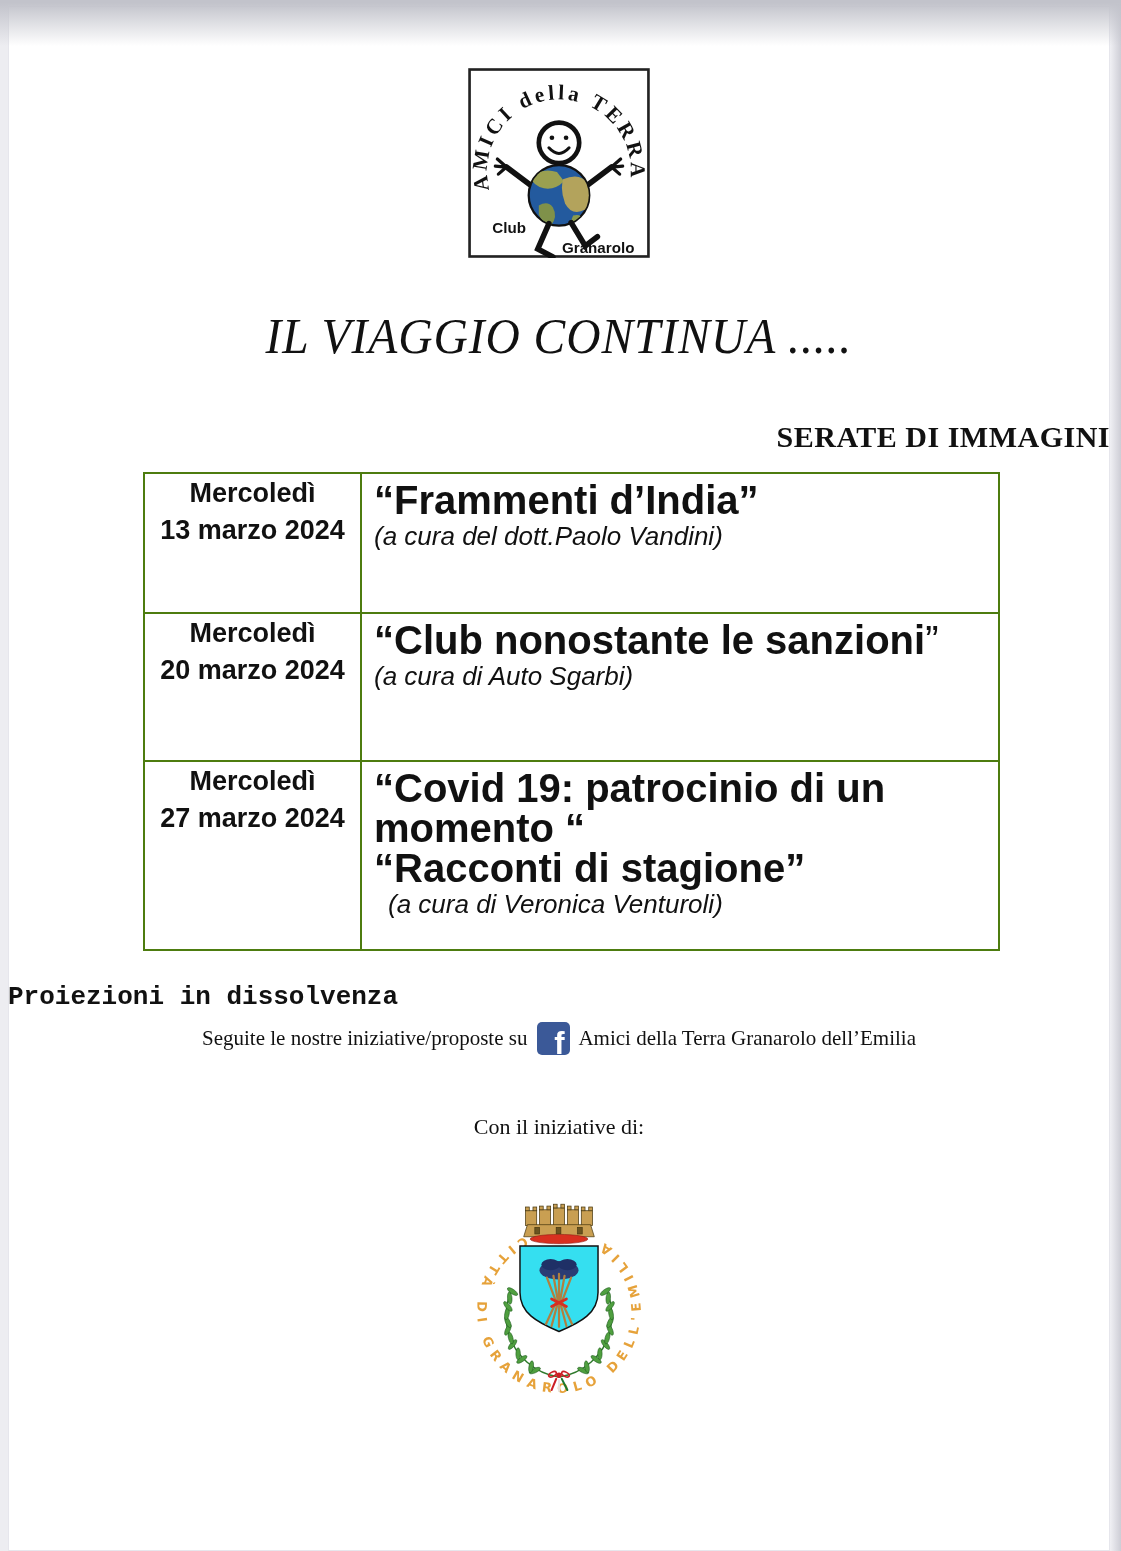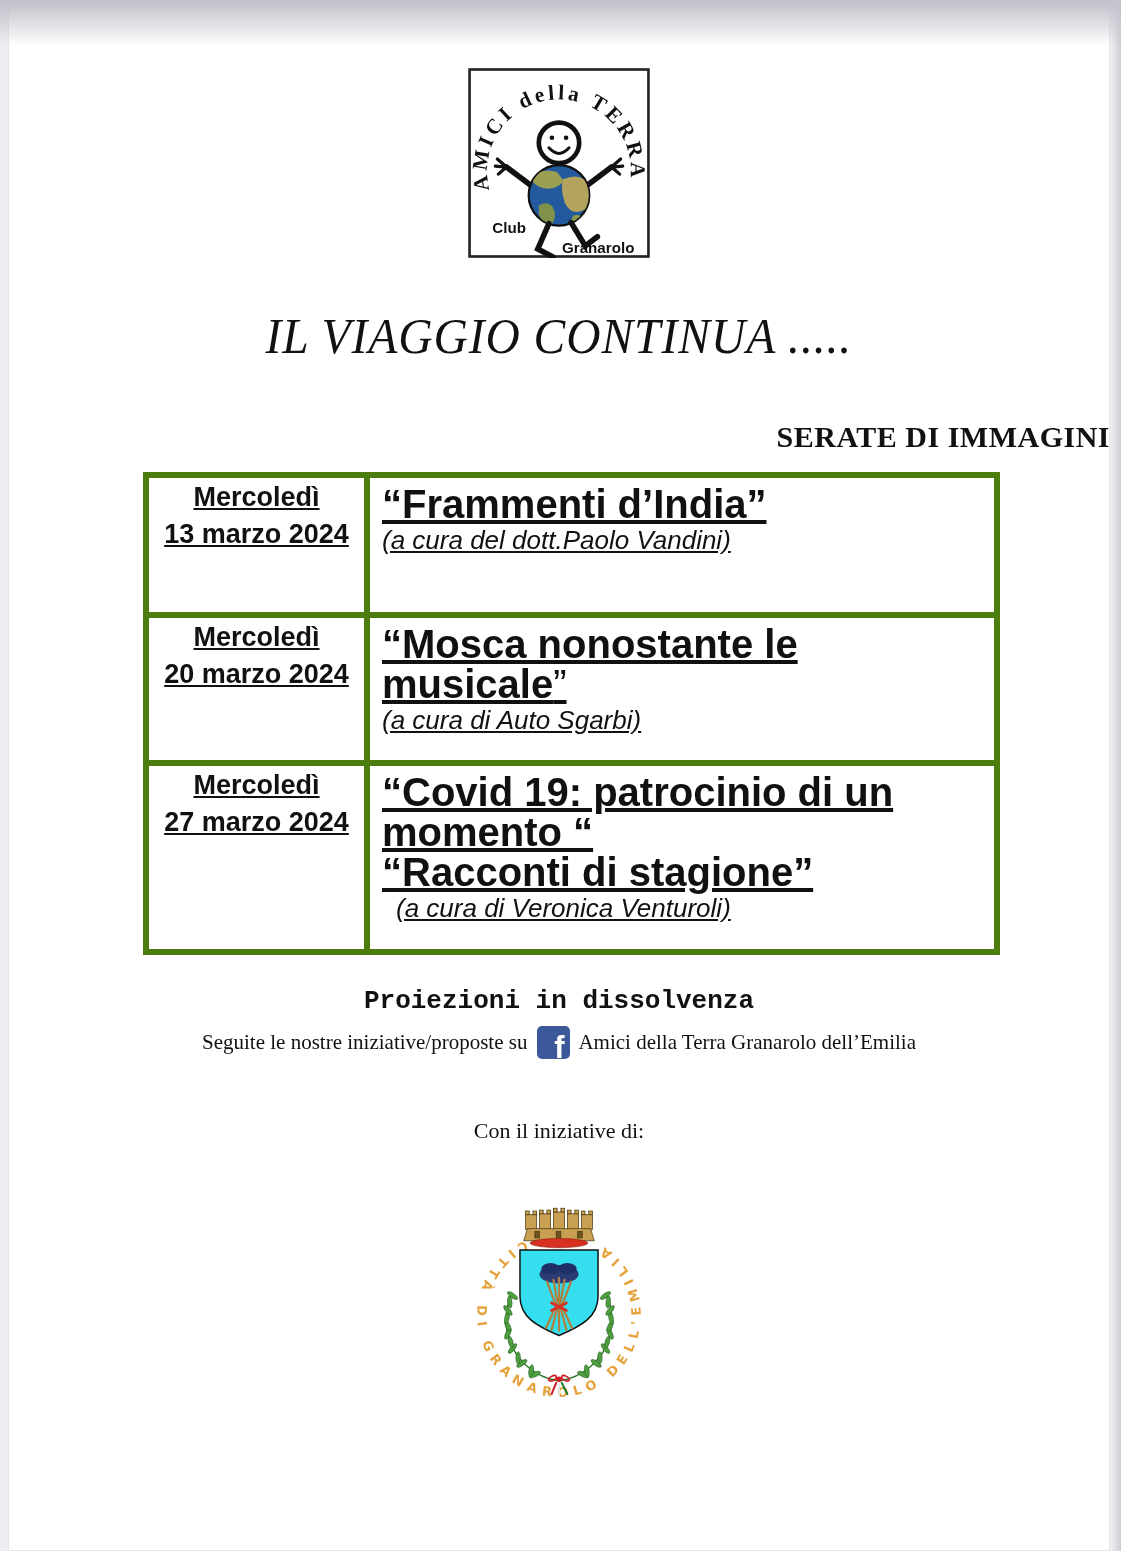--- a/index.html
+++ b/index.html
@@ -21,32 +21,32 @@
   .doc-title .condense { display:inline-block; transform:scaleX(0.95); letter-spacing:1px; }
 
   .subtitle { margin-top:52px; text-align:right; font-weight:bold;
               font-size:30px; line-height:37px; letter-spacing:0.5px; }
   .subtitle .l2 { font-size:31px; }
 
   .venue { margin-top:30px; text-align:center; font-weight:bold; font-size:25px; line-height:31px; }
 
   table.schedule { margin:17px 0 0 135px; width:857px; border-collapse:collapse;
                    font-family:"Liberation Sans",sans-serif; }
-  table.schedule td { border:6px solid #4d7c0f; vertical-align:top;text-decoration:underline; }
+  table.schedule td { border:2px solid #4d7c0f; vertical-align:top; }
   td.datecell { width:213px; text-align:center; vertical-align:middle;
                 font-weight:bold; font-size:27px; line-height:37px; }
   td.eventcell { padding:6px 12px 10px 12px; }
   .row1 { height:140px; } .row2 { height:148px; } .row3 { height:189px; }
   .evt { display:flex; flex-direction:column; justify-content:space-between; height:100%; }
   .evt-title { font-weight:bold; font-size:40px; line-height:40px; }
   .quote-light { font-weight:400; }
   .evt-cur { font-style:italic; font-size:26px; line-height:32px; }
   .row3 .evt-cur { margin-left:14px; }
 
-  .mono1 { margin-top:30px; text-align:center; font-family:"Liberation Mono",monospace;
+  .mono1 { margin-top:30px; font-family:"Liberation Mono",monospace;
            font-weight:bold; font-size:26px; line-height:32px; letter-spacing:0; }
   .mono2 { text-align:center; font-family:"Liberation Mono",monospace;
            font-weight:bold; font-style:italic; font-size:26px; line-height:32px; }
 
   .social { margin-top:5px; text-align:center; font-size:21px; line-height:40px; }
   .fb { display:inline-block; width:33px; height:33px; background:#3b5998; border-radius:5px;
         position:relative; overflow:hidden; vertical-align:-10px; margin:0 8px 0 10px; }
   .fb span { position:absolute; right:6px; bottom:-9px; color:#fff;
              font-family:"Liberation Sans",sans-serif; font-weight:bold; font-size:31px; }
 
@@ -133,21 +133,21 @@
             </div>
           </td>
         </tr>
         <tr class="row2">
           <td class="datecell">
             <div>Mercoledì</div>
             <div>20 marzo 2024</div>
           </td>
           <td class="eventcell">
             <div class="evt">
-              <div class="evt-title"><span>“Mosca nonostante le musicale</span><span class="quote-light">”</span></div>
+              <div class="evt-title"><span>“Club nonostante le sanzioni</span><span class="quote-light">”</span></div>
               <div class="evt-cur">(a cura di Auto Sgarbi)</div>
             </div>
           </td>
         </tr>
         <tr class="row3">
           <td class="datecell">
             <div>Mercoledì</div>
             <div>27 marzo 2024</div>
           </td>
           <td class="eventcell">

